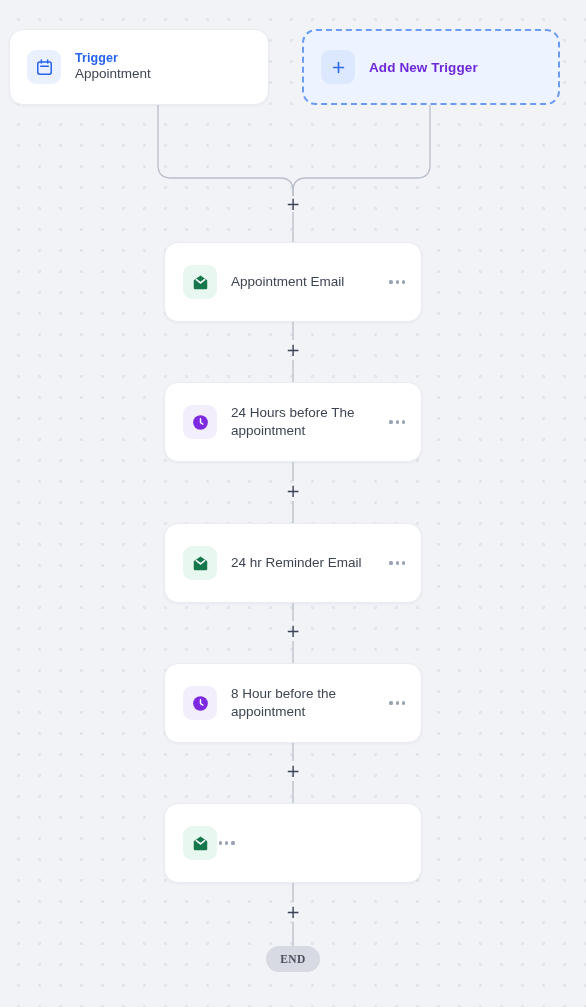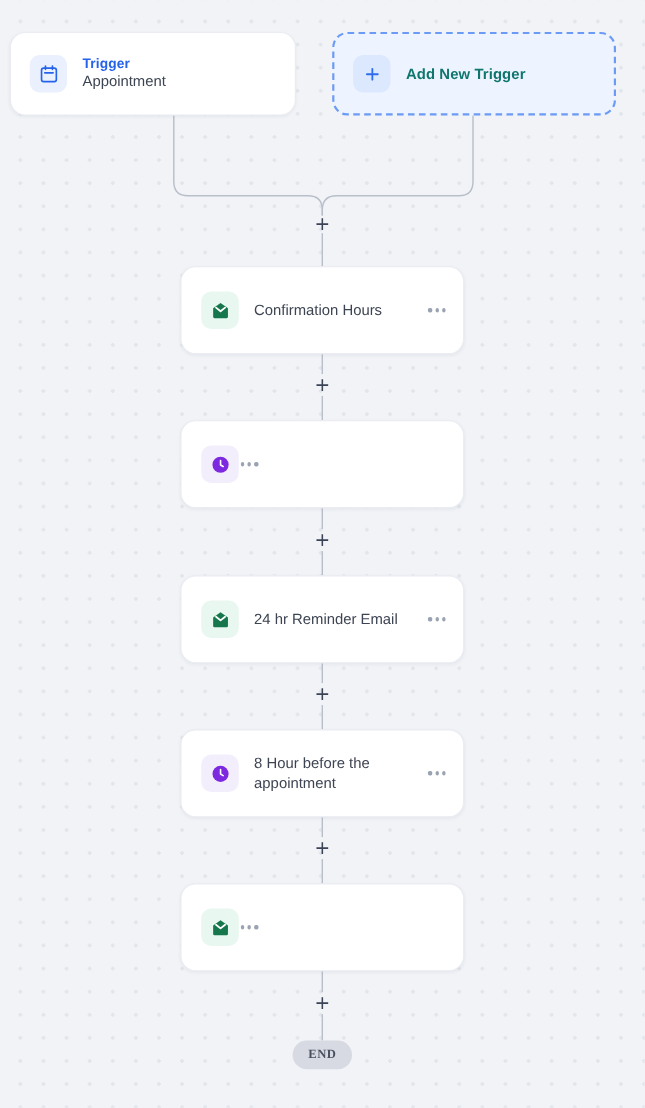--- a/index.html
+++ b/index.html
@@ -94,21 +94,21 @@
     background: #eef4ff;
     border: 2px dashed #6c9bf5;
     border-radius: 14px;
     display: flex;
     align-items: center;
     padding-left: 17px;
     cursor: pointer;
   }
   #add-trigger-label {
     margin-left: 14px;
-    color: #0f766e;
+    color: #6d28d9;
     font-size: 13.5px;
     font-weight: bold;
     letter-spacing: .1px;
   }
 
   
   .action-card {
     left: 164px;
     width: 258px;
     height: 80px;
@@ -227,37 +227,38 @@
 
   <div class="plus-node" style="top:204px">+</div>
 
   <div class="card action-card" style="top:242px">
     <span class="icon-tile green">
       <svg width="19" height="19" viewBox="0 0 24 24" fill="none">
         <path d="M3.5 9.2 L12 3.2 L20.5 9.2 L20.5 19 Q20.5 20.6 18.9 20.6 L5.1 20.6 Q3.5 20.6 3.5 19 Z" fill="#17774c"></path>
         <path d="M6.8 8.4 L12 12.6 L17.2 8.4" fill="none" stroke="#ffffff" stroke-width="2.1" stroke-linecap="round" stroke-linejoin="round"></path>
       </svg>
     </span>
-    <span class="action-label">Confirmation Hours</span>
+    <span class="action-label">Appointment Email</span>
     <span class="dots-menu">
       <i></i>
         <i></i>
         <i></i>
     </span>
   </div>
 
   <div class="plus-node" style="top:350px">+</div>
 
   <div class="card action-card" style="top:382px">
     <span class="icon-tile purple">
       <svg width="21" height="21" viewBox="0 0 24 24">
         <circle cx="12" cy="12" r="8.4" fill="#7c29e0"></circle>
         <path d="M12 7.6 L12 12.2 L14.7 13.8" fill="none" stroke="#ffffff" stroke-width="1.7" stroke-linecap="round" stroke-linejoin="round"></path>
       </svg>
     </span>
+    <span class="action-label">24 Hours before The appointment</span>
     <span class="dots-menu">
       <i></i>
         <i></i>
         <i></i>
     </span>
   </div>
 
   <div class="plus-node" style="top:491px">+</div>
 
   <div class="card action-card" style="top:523px">

